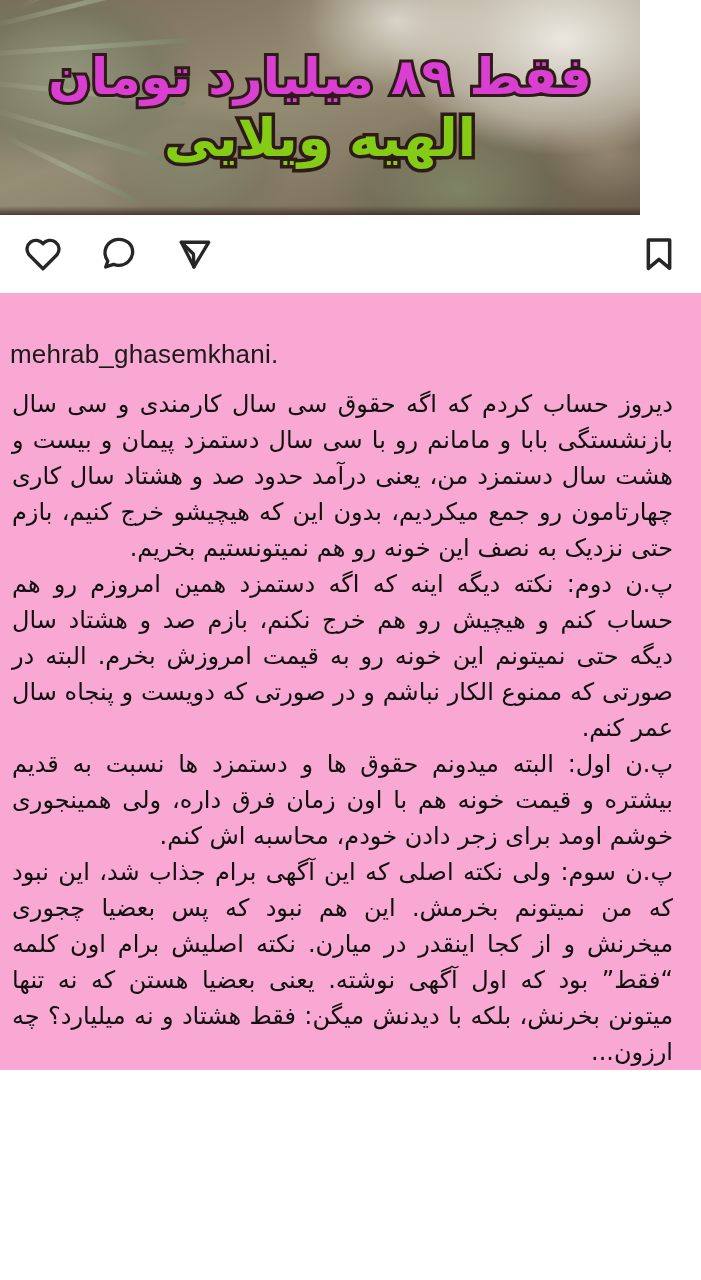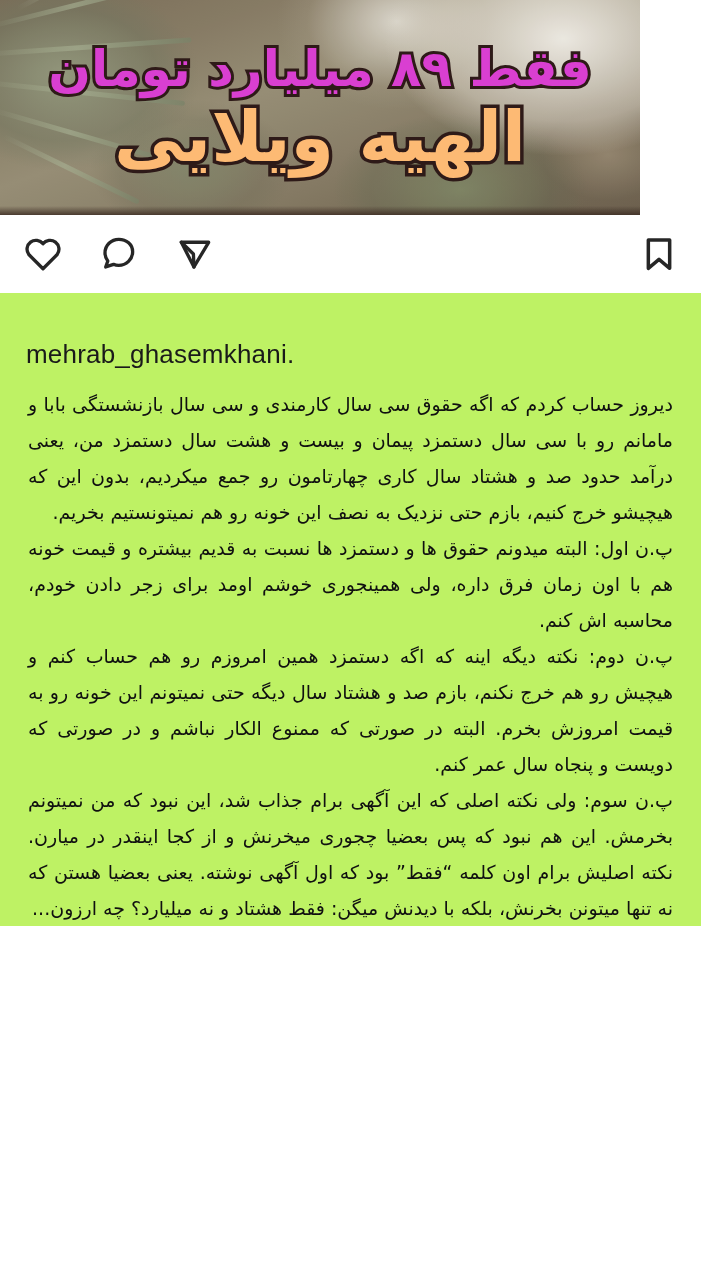--- a/index.html
+++ b/index.html
@@ -75,22 +75,22 @@
   }
   .banner-line-1 {
     font-size: 50px;
     color: #d93fd1;
     -webkit-text-stroke: 6px #2e1a18;
     paint-order: stroke fill;
     letter-spacing: -1px;
     margin-top: 2px;
   }
   .banner-line-2 {
-    font-size: 70px;
-    color: #fdba74;
+    font-size: 53px;
+    color: #84cc16;
     -webkit-text-stroke: 7px #2e1a18;
     paint-order: stroke fill;
     letter-spacing: -1px;
     margin-top: 4px;
   }
 
   
   .action-bar {
     position: relative;
     height: 78px;
@@ -116,43 +116,43 @@
     padding: 0;
     margin: 0;
     cursor: pointer;
     display: inline-flex;
     line-height: 0;
   }
   .icon-btn svg { display: block; }
 
   
   .caption-block {
-    padding: 46px 24px 0 24px;
+    padding: 46px 24px 0 8px;
     box-sizing: border-box;
-    background: #bef264;
+    background: #f9a8d4;
   }
   .username-line {
     font-family: "Liberation Sans", "DejaVu Sans", sans-serif;
     font-size: 26px;
     color: #1a1a1a;
     letter-spacing: 0.2px;
     margin: 0 0 6px 2px;
     white-space: nowrap;
   }
   .username-dot {
     font-size: 26px;
     color: #1a1a1a;
     margin-right: 2px;
   }
   .caption-body {
     direction: rtl;
     text-align: justify;
     text-align-last: center;
     font-family: "DejaVu Sans", "Liberation Sans", sans-serif;
-    font-size: 19px;
+    font-size: 24px;
     line-height: 36px;
     color: #101010;
     padding: 0 4px;
     margin-top: 16px;
   }
   .caption-para {
     margin: 0;
     direction: rtl;
     text-align: justify;
     text-align-last: right;
@@ -218,17 +218,17 @@
   </div>
 </div>
 
 <div class="caption-block">
   <div class="username-line">
     <span>mehrab_ghasemkhani</span><span class="username-dot">.</span>
   </div>
 
   <div class="caption-body">
     <p class="caption-para">دیروز حساب کردم که اگه حقوق سی سال کارمندی و سی سال بازنشستگی بابا و مامانم رو با سی سال دستمزد پیمان و بیست و هشت سال دستمزد من، یعنی درآمد حدود صد و هشتاد سال کاری چهارتامون رو جمع میکردیم، بدون این که هیچیشو خرج کنیم، بازم حتی نزدیک به نصف این خونه رو هم نمیتونستیم بخریم.</p>
+    <p class="caption-para">پ.ن دوم: نکته دیگه اینه که اگه دستمزد همین امروزم رو هم حساب کنم و هیچیش رو هم خرج نکنم، بازم صد و هشتاد سال دیگه حتی نمیتونم این خونه رو به قیمت امروزش بخرم. البته در صورتی که ممنوع الکار نباشم و در صورتی که دویست و پنجاه سال عمر کنم.</p>
     <p class="caption-para">پ.ن اول: البته میدونم حقوق ها و دستمزد ها نسبت به قدیم بیشتره و قیمت خونه هم با اون زمان فرق داره، ولی همینجوری خوشم اومد برای زجر دادن خودم، محاسبه اش کنم.</p>
-    <p class="caption-para">پ.ن دوم: نکته دیگه اینه که اگه دستمزد همین امروزم رو هم حساب کنم و هیچیش رو هم خرج نکنم، بازم صد و هشتاد سال دیگه حتی نمیتونم این خونه رو به قیمت امروزش بخرم. البته در صورتی که ممنوع الکار نباشم و در صورتی که دویست و پنجاه سال عمر کنم.</p>
     <p class="caption-para">پ.ن سوم: ولی نکته اصلی که این آگهی برام جذاب شد، این نبود که من نمیتونم بخرمش. این هم نبود که پس بعضیا چجوری میخرنش و از کجا اینقدر در میارن. نکته اصلیش برام اون کلمه “فقط” بود که اول آگهی نوشته. یعنی بعضیا هستن که نه تنها میتونن بخرنش، بلکه با دیدنش میگن: فقط هشتاد و نه میلیارد؟ چه ارزون...</p>
   </div>
 </div>
 
 </body></html>

